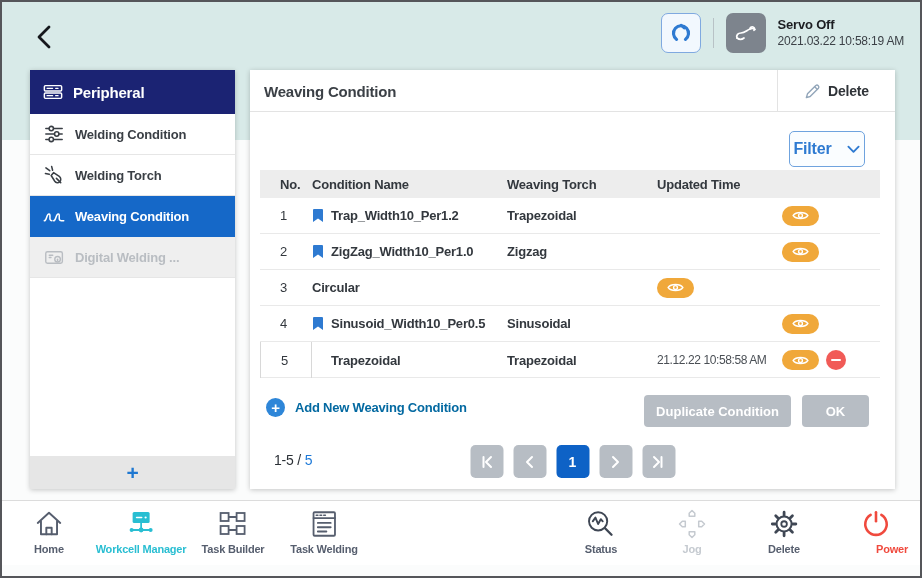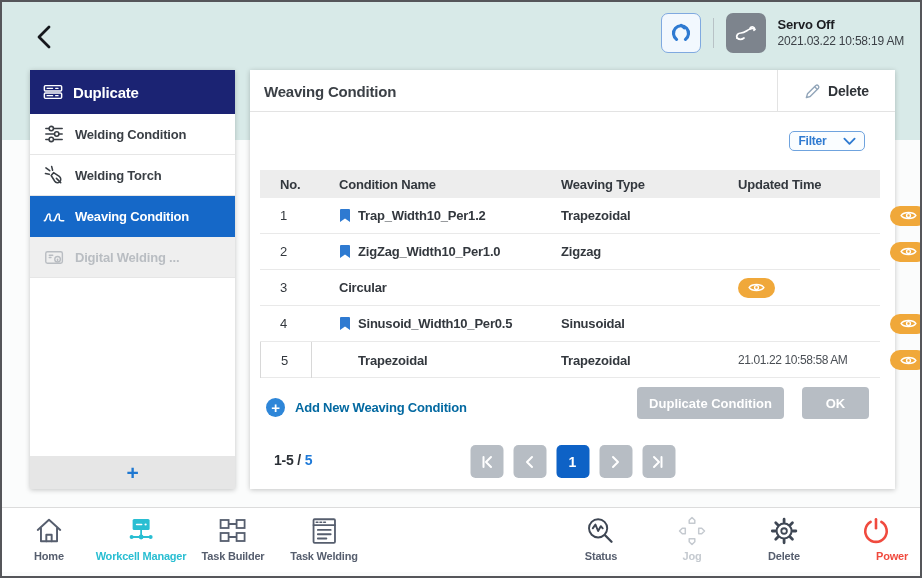--- a/index.html
+++ b/index.html
@@ -42,63 +42,63 @@
 
   
   .panel { position:absolute; left:248px; top:68px; width:645px; height:419px; background:#fff;
     box-shadow:0 1px 5px rgba(0,0,0,0.22); }
   .panel-header { position:absolute; left:0; top:0; width:100%; height:42px; border-bottom:1px solid #e3e3e3; }
   .panel-title { position:absolute; left:14px; top:0; height:42px; display:flex; align-items:center;
     font-weight:bold; font-size:15px; color:#3b4046; }
   .delete-btn { position:absolute; right:0; top:0; width:118px; height:42px; border-left:1px solid #e3e3e3;
     display:flex; align-items:center; justify-content:center; gap:7px; cursor:pointer;
     font-weight:bold; font-size:14px; color:#2f3338; }
-  .filter-btn { position:absolute; right:30px; top:61px; width:76px; height:20px; border:1px solid #6fa3de;
+  .filter-btn { position:absolute; right:30px; top:61px; width:76px; height:36px; border:1px solid #6fa3de;
     border-radius:5px; background:#fafdff; display:flex; align-items:center; justify-content:center; gap:16px;
-    font-weight:bold; font-size:12px; color:#2e7ad1; cursor:pointer; }
+    font-weight:bold; font-size:16px; color:#2e7ad1; cursor:pointer; }
 
   .table { position:absolute; left:10px; top:100px; width:620px; }
-  .trow { display:grid; grid-template-columns:52px 195px 150px 125px 1fr; align-items:center;gap:27px; }
+  .trow { display:grid; grid-template-columns:52px 195px 150px 125px 1fr; align-items:center; }
   .thead { height:28px; background:#ededed; font-weight:bold; font-size:13px; color:#33383e; }
   .thead .c-no { padding-left:20px; }
   .tbody-row { height:36px; border-bottom:1px solid #e9e9e9; font-size:13px; color:#33383e; }
   .c-no { padding-left:20px; }
   .c-name { display:flex; align-items:center; gap:7px; font-weight:bold; }
   .c-name.no-mark { padding-left:19px; }
   .c-type { font-weight:bold; }
   .c-upd { font-size:12px; color:#4a4f55; letter-spacing:-0.4px; }
   .c-act { display:flex; align-items:center; gap:7px; }
   .row-edit .c-no { border-left:1px solid #d8d8d8; border-right:1px solid #d8d8d8; height:36px; display:flex; align-items:center; }
   .eye-pill { width:37px; height:20px; border-radius:10px; background:#f0a83a; display:flex; align-items:center;
     justify-content:center; cursor:pointer; border:none; }
   .minus-btn { width:20px; height:20px; border-radius:50%; background:#f15b57; position:relative; cursor:pointer; border:none; }
   .minus-btn::after { content:""; position:absolute; left:5px; top:9px; width:10px; height:2.4px; background:#fff; border-radius:1px; }
 
   .addnew-row { position:absolute; left:0; top:309px; width:100%; height:56px; display:flex; align-items:center; }
   .addnew-left { display:flex; align-items:center; gap:10px; margin-left:16px; cursor:pointer; }
   .plus-circle { width:19px; height:19px; border-radius:50%; background:#2e86d8; color:#fff; font-size:15px;
     font-weight:bold; display:flex; align-items:center; justify-content:center; line-height:1; }
   .addnew-label { font-weight:bold; font-size:13px; color:#0369a1; }
-  .addnew-btns { position:absolute; right:26px; top:8px; display:flex; gap:18px; }
+  .addnew-btns { position:absolute; right:26px; top:16px; display:flex; gap:11px; }
   .gray-btn { background:#b7bdc4; border:none; border-radius:4px; color:#fff; font-weight:bold; font-size:13px;
     font-family:"Liberation Sans", sans-serif; cursor:pointer; height:32px; }
   .dup-btn { width:147px; }
   .ok-btn { width:67px; }
 
   .pag-row { position:absolute; left:0; top:365px; width:100%; height:54px; }
-  .pag-count { position:absolute; left:24px; top:17px; font-weight:bold; font-size:14px; color:#2b3036; }
+  .pag-count { position:absolute; left:24px; top:17px; font-weight:normal; font-size:14px; color:#2b3036; }
   .pag-count .blue { color:#1d79d8; }
   .pag-btns { position:absolute; left:50%; transform:translateX(-50%); top:10px; display:flex; gap:10px; }
   .pag-btn { width:33px; height:33px; border:none; border-radius:5px; background:#b7bdc4; display:flex;
     align-items:center; justify-content:center; cursor:pointer; }
   .pag-btn.active { background:#0e62c6; color:#fff; font-weight:bold; font-size:14px;
     font-family:"Liberation Sans", sans-serif; }
 
   
-  .bottom-nav { position:absolute; left:0; bottom:4px; width:100%; height:65px; background:#fff; border-top:1px solid #dcdcdc; }
+  .bottom-nav { position:absolute; left:0; bottom:11px; width:100%; height:65px; background:#fff; border-top:1px solid #dcdcdc; }
   .nav-item { position:absolute; top:8px; display:flex; flex-direction:column; align-items:center; gap:4px;
     transform:translateX(-50%); cursor:pointer; }
   .nav-label { font-weight:bold; font-size:11px; color:#565e6e; white-space:nowrap; }
   .nav-item.active .nav-label { color:#29bed2; }
   .nav-item.disabled .nav-label { color:#c5cad0; }
   .nav-item.power .nav-label { color:#f04a3e;padding-left:32px; }
   svg { display:block; }
 </style>
 </head>
 <body>
@@ -145,21 +145,21 @@
     <span class="ic">
       <svg width="20" height="18" viewBox="0 0 22 18">
         <g stroke="#fff" stroke-width="1.6" fill="none" stroke-linecap="round">
           <rect x="1.5" y="2" width="19" height="6" rx="1.2"></rect>
           <rect x="1.5" y="10" width="19" height="6" rx="1.2"></rect>
           <path d="M4.5 5 h6 M14 5 h2.5"></path>
           <path d="M4.5 13 h6 M14 13 h2.5"></path>
         </g>
       </svg>
     </span>
-    <span>Duplicate</span>
+    <span>Peripheral</span>
   </div>
 
   <div class="sb-item">
     <span class="ic">
       <svg width="20" height="20" viewBox="0 0 22 22">
         <g stroke="#3a3f45" stroke-width="1.7" fill="#fff" stroke-linecap="round">
           <path d="M2 5 h18"></path>
             <circle cx="8" cy="5" r="2.4"></circle>
           <path d="M2 11 h18"></path>
             <circle cx="14" cy="11" r="2.4"></circle>
@@ -238,21 +238,21 @@
       <svg width="13" height="9" viewBox="0 0 14 9">
           <path d="M1.5 1.5 l5.5 5.5 5.5 -5.5" stroke="#2e7ad1" stroke-width="2" fill="none" stroke-linecap="round" stroke-linejoin="round"></path>
         </svg>
     </span>
   </div>
 
   <div class="table">
     <div class="trow thead">
       <div class="c-no">No.</div>
       <div>Condition Name</div>
-      <div>Weaving Type</div>
+      <div>Weaving Torch</div>
       <div>Updated Time</div>
       <div></div>
     </div>
 
     <div class="trow tbody-row">
       <div class="c-no">1</div>
       <div class="c-name">
         <span>
             <svg width="12" height="15" viewBox="0 0 12 15">
               <path d="M2 1 h8 a1 1 0 0 1 1 1 v12 l-5 -3.6 L1 14 V2 a1 1 0 0 1 1 -1 z" fill="#2e7ad1"></path>
@@ -337,21 +337,21 @@
         </button>
       </div>
     </div>
 
     <div class="trow tbody-row row-edit">
       <div class="c-no">5</div>
       <div class="c-name no-mark">
         <span>Trapezoidal</span>
       </div>
       <div class="c-type">Trapezoidal</div>
-      <div class="c-upd">21.01.22 10:58:58 AM</div>
+      <div class="c-upd">21.12.22 10:58:58 AM</div>
       <div class="c-act">
         <button class="eye-pill">
           <span>
               <svg width="17" height="11" viewBox="0 0 18 12">
                 <path d="M1 6 C4 1.6 14 1.6 17 6 C14 10.4 4 10.4 1 6 z" stroke="#fff" stroke-width="1.5" fill="none"></path>
                 <circle cx="9" cy="6" r="2.1" stroke="#fff" stroke-width="1.5" fill="none"></circle>
               </svg>
             </span>
         </button>
         <button class="minus-btn"></button>

